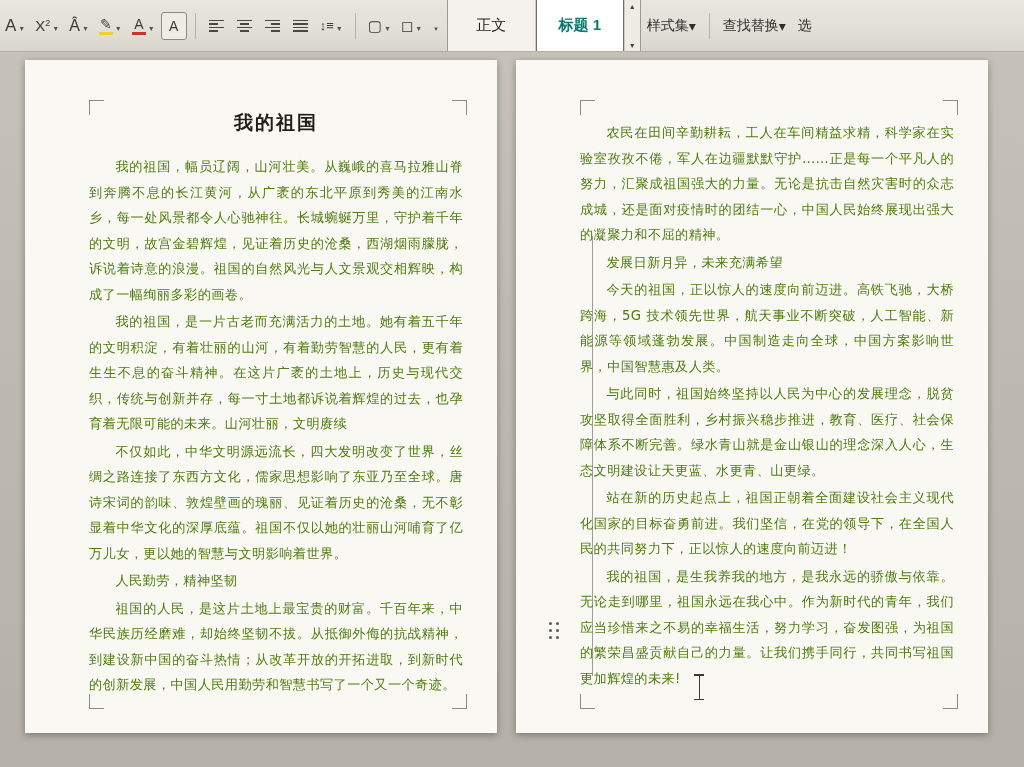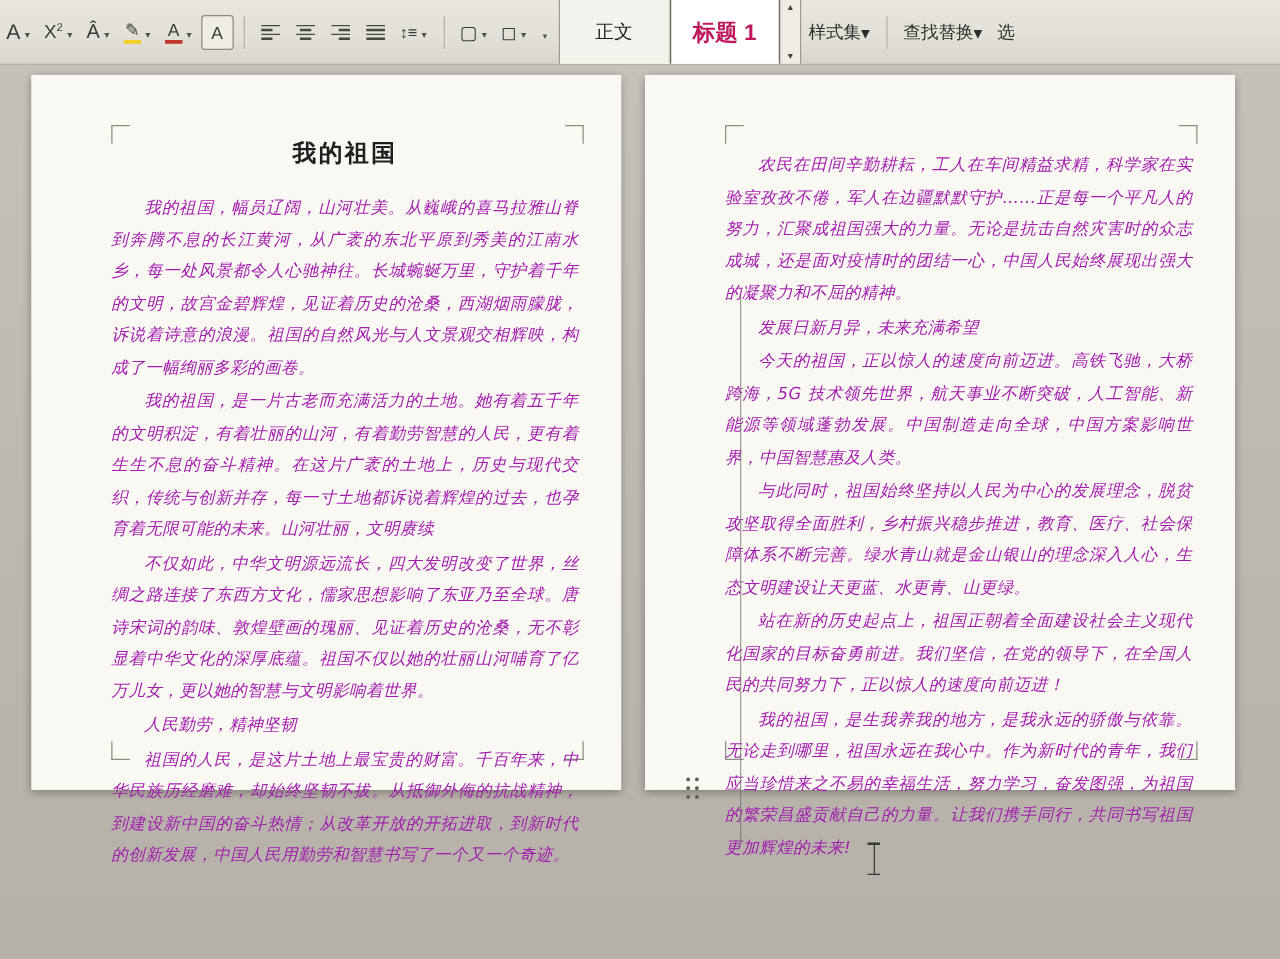--- a/index.html
+++ b/index.html
@@ -101,21 +101,21 @@
     justify-content: center;
     border-right: 1px solid #cfcbc3;
     background: #f4f2ec;
     box-sizing: border-box;
   }
   .style-item.selected {
     background: #ffffff;
     border: 1px solid #6f6c66;
   }
   .style-item .label-normal { font-size: 15px; color: #1c1c1c; }
-  .style-item .label-h1 { font-size: 18px; font-weight: 700; color: #be185d; }
+  .style-item .label-h1 { font-size: 15px; font-weight: 700; color: #0f766e; }
   .style-spinner {
     width: 16px;
     display: flex;
     flex-direction: column;
     justify-content: space-between;
     align-items: center;
     padding: 4px 0;
     box-sizing: border-box;
     border-left: 1px solid #cfcbc3;
   }
@@ -135,21 +135,21 @@
     position: absolute;
     top: 52px; left: 0;
     width: 1024px;
     height: 715px;
     overflow: hidden;
   }
   .page {
     position: absolute;
     top: 8px;
     width: 472px;
-    height: 572px;
+    height: 673px;
     background: #faf8f3;
     box-shadow: 0 2px 7px rgba(0,0,0,0.33);
   }
   .page.left { left: 25px; }
   .page.right { left: 516px; }
 
   
   .mark {
     position: absolute;
     width: 14px;
@@ -177,22 +177,21 @@
     margin-bottom: 18px;
     color: #1f1e1c;
   }
   .para {
     font-size: 13.2px;
     line-height: 25.5px;
     text-align: justify;
     text-indent: 2em;
     margin: 0 0 2px 0;
     letter-spacing: 0.4px;
-    color: #a21caf;
-    font-style: italic;
+    color: #4d7c0f;
   }
   .para.sub {
     font-weight: 500;
   }
   .page.right .page-body { top: 60px; }
 
   
   .text-caret {
     position: absolute;
     left: 592px;

